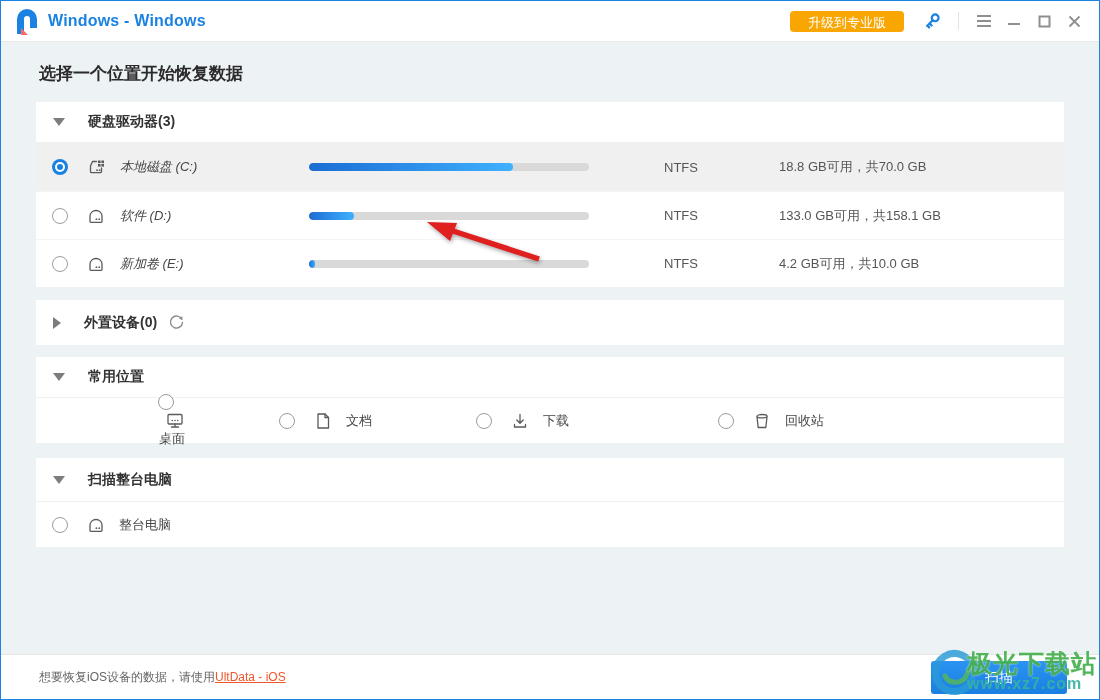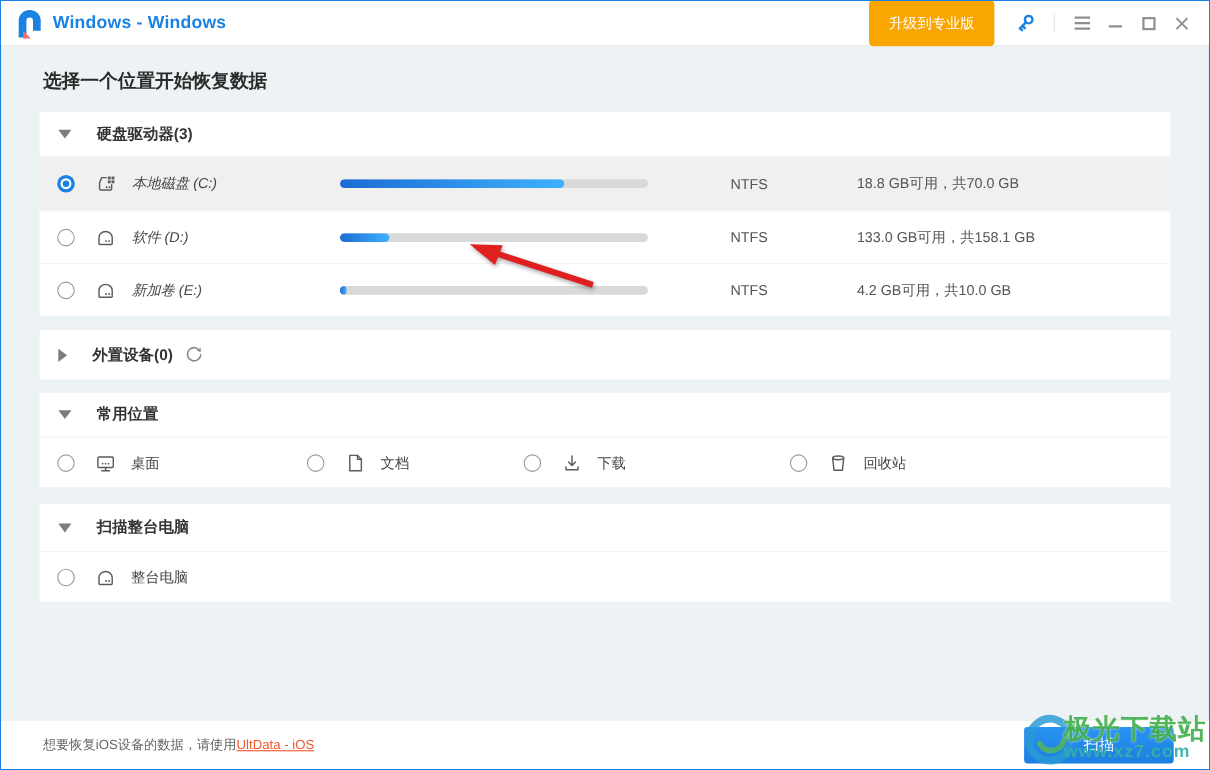--- a/index.html
+++ b/index.html
@@ -15,21 +15,21 @@
   
   .titlebar {
     height:41px; background:#fff; border-bottom:1px solid #e9e9e9;
     display:flex; align-items:center; padding:0 10px 0 13px;
   }
   .logo { width:26px; height:30px; margin-right:8px; }
   .apptitle { color:#1a82e2; font-size:16px; font-weight:bold; letter-spacing:.2px; }
   .tb-right { margin-left:auto; display:flex; align-items:center; }
   .upgrade-btn {
     background:#f9a602; color:#fff; font-size:13px; border:none; cursor:pointer;
-    height:42px; padding:0 18px; border-radius:4px; line-height:24px;
+    height:21px; padding:0 18px; border-radius:4px; line-height:24px;
   }
   .key-btn { margin:0 14px 0 16px; width:24px; height:24px; display:flex; align-items:center; justify-content:center; cursor:pointer; }
   .tb-divider { width:1px; height:18px; background:#e3e3e3; margin-right:10px; }
   .winbtn { width:30px; height:28px; display:flex; align-items:center; justify-content:center; cursor:pointer; }
   .winbtn svg { display:block; }
 
   
   .main { position:relative; padding:20px 35px 0 35px; height:613px; }
   .page-heading { font-size:17px; font-weight:bold; color:#2b2b2b; margin-left:3px; }
 
@@ -71,21 +71,21 @@
   .fs { margin-left:75px; width:115px; font-size:13px; color:#555; }
   .cap { flex:1; font-size:13px; color:#555; }
 
   .ext-row { height:45px; display:flex; align-items:center; padding-left:17px; cursor:pointer; }
   .refresh { margin-left:11px; }
 
   .loc-row { height:45px; display:flex; align-items:center; padding-left:16px; }
   .loc-item { display:flex; align-items:center; }
   .loc-item .licon { margin-left:18px; flex:0 0 20px; height:20px; }
   .loc-item .llabel { margin-left:13px; font-size:13px; color:#454545; }
-  .loc-item.w1 { width:227px; }
+  .loc-item.w1 { width:227px;flex-direction:column; }
   .loc-item.w2 { width:197px; }
   .loc-item.w3 { width:242px; }
 
   
   .footer {
     position:absolute; bottom:0; left:0; width:100%; height:45px;
     background:#fff; border-top:1px solid #e4e4e4; z-index:10;
   }
   .foot-text { position:absolute; left:38px; top:0; line-height:44px; font-size:12px; color:#666; }
   .foot-link { color:#f0562c; text-decoration:underline; cursor:pointer; }

